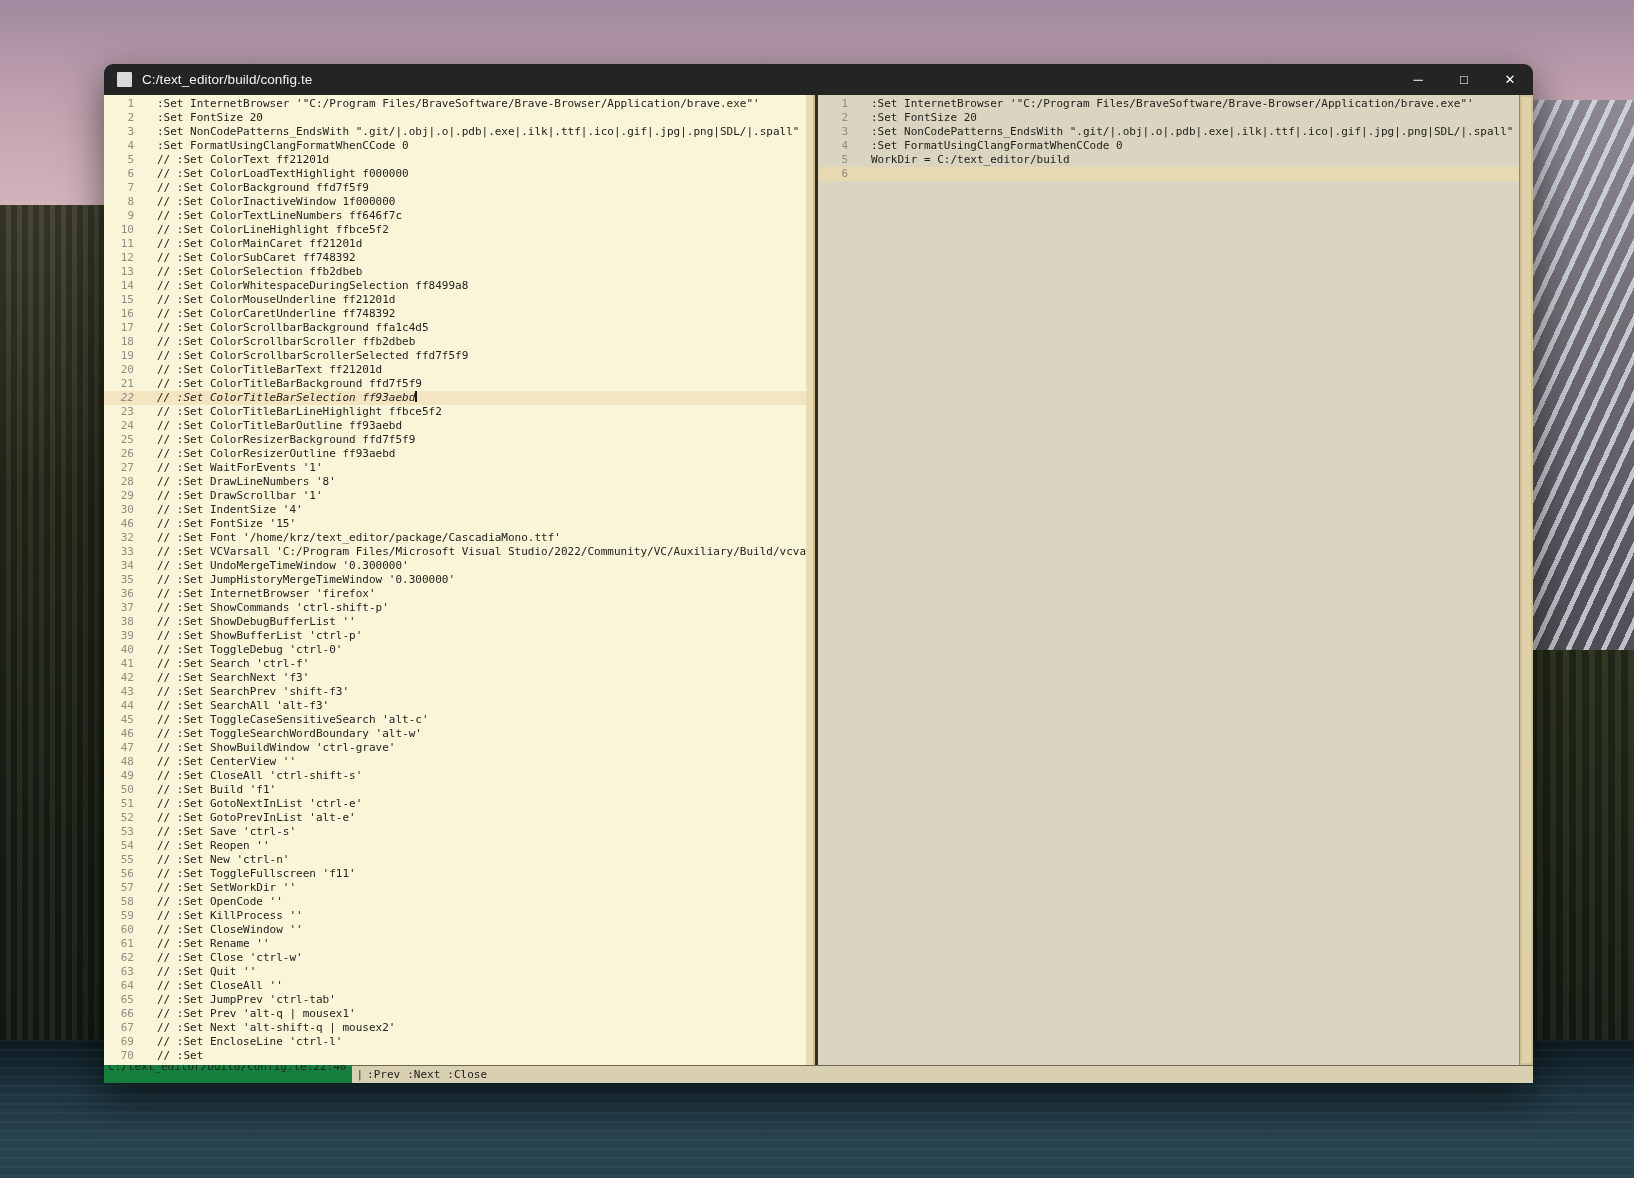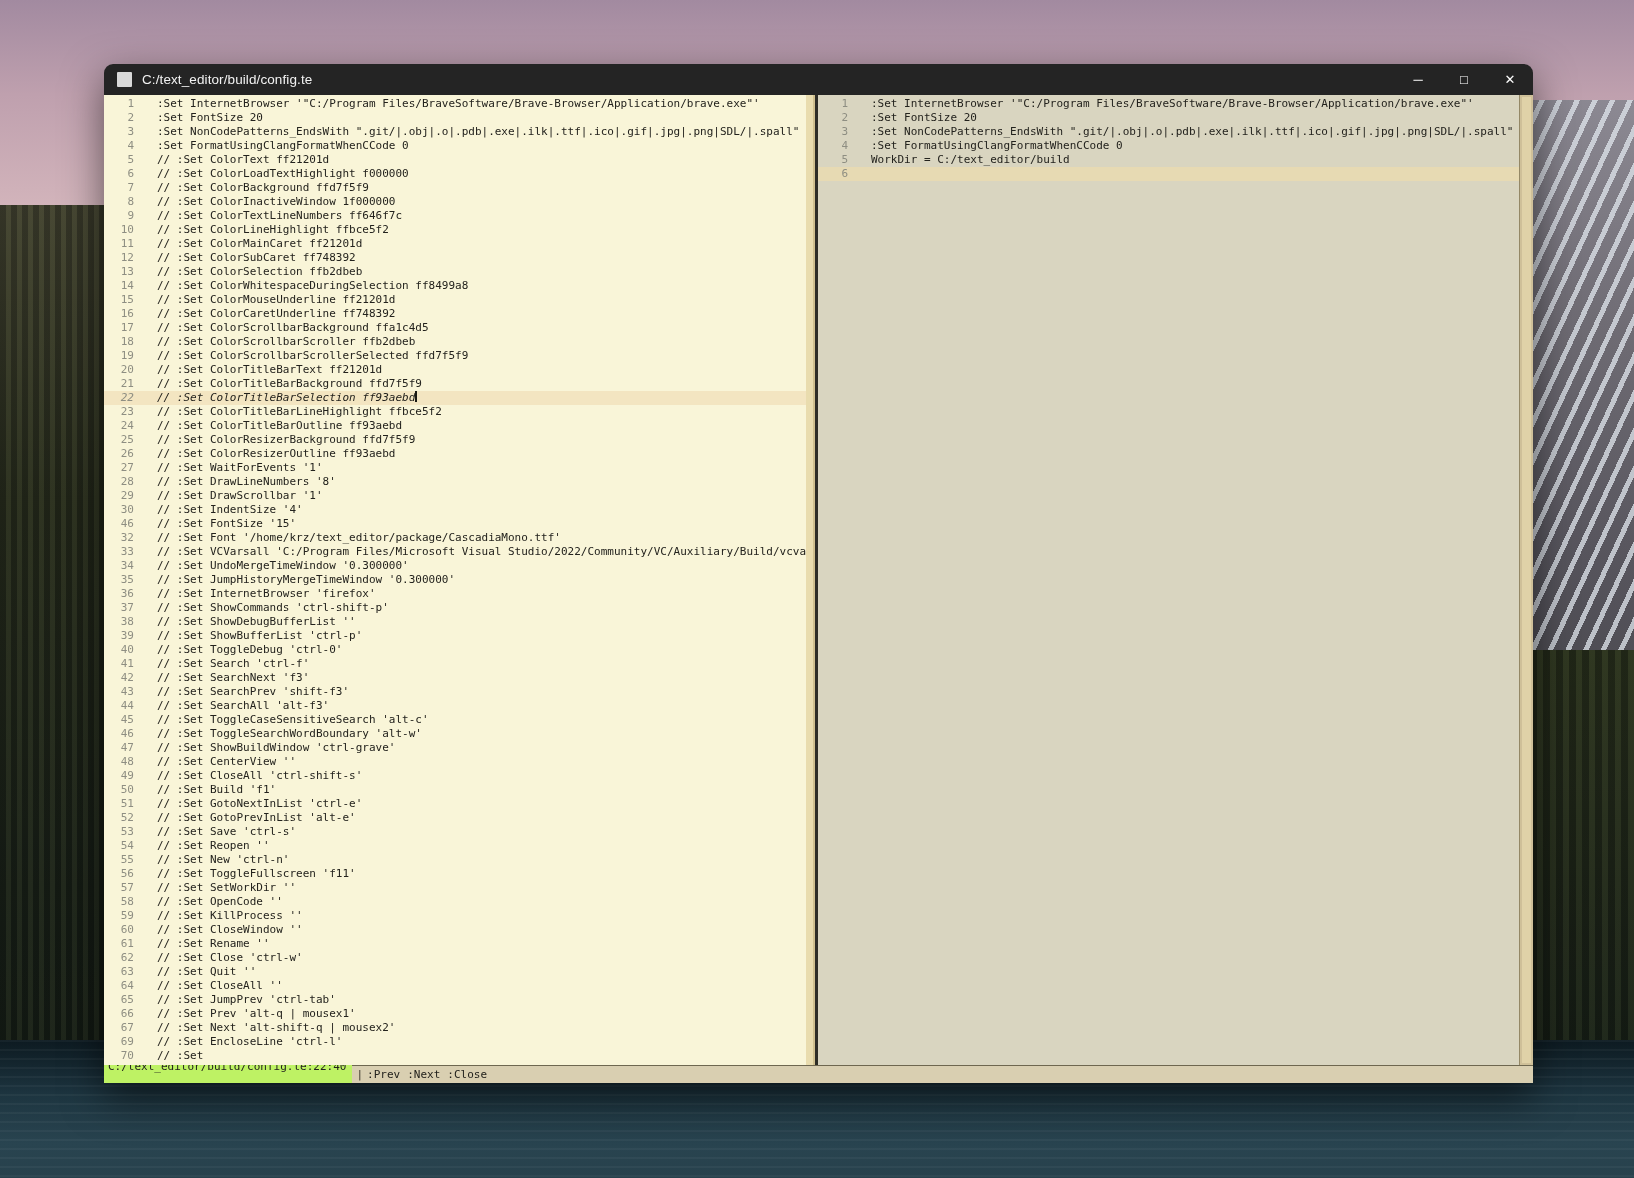--- a/index.html
+++ b/index.html
@@ -51,21 +51,21 @@
     font-family:"DejaVu Sans Mono","Liberation Mono",monospace;font-size:11px;color:#23221d;}
   .row.hl-active{background:#f3e5c1;font-style:italic;}
   .row.hl-inactive{background:#e7dab3;}
   .ln{flex:none;width:30px;text-align:right;color:#8e8e82;}
   .code{margin-left:23px;}
   .caret{display:inline-block;width:1.5px;height:11px;background:#1a1913;vertical-align:-1px;}
   
   .statusbar{height:17px;flex:none;background:#d9cfb1;border-top:1px solid #6e6750;
     display:flex;align-items:center;
     font-family:"DejaVu Sans Mono","Liberation Mono",monospace;font-size:11px;color:#23221d;white-space:pre;}
-  .status-pos{background:#bef264;padding:0 6px 17px 4px;height:100%;display:flex;align-items:center;}
+  .status-pos{background:#15803d;padding:0 6px 17px 4px;height:100%;display:flex;align-items:center;}
   .status-sep{color:#3a362a;padding:0 4px;}
   .status-cmd{margin-right:7px;margin-top:21px;}
 </style>
 </head>
 <body>
 
 <div class="wp">
   <div class="wp-sky"></div>
   <div class="wp-mount-right"></div>
   <div class="wp-forest-right"></div>

